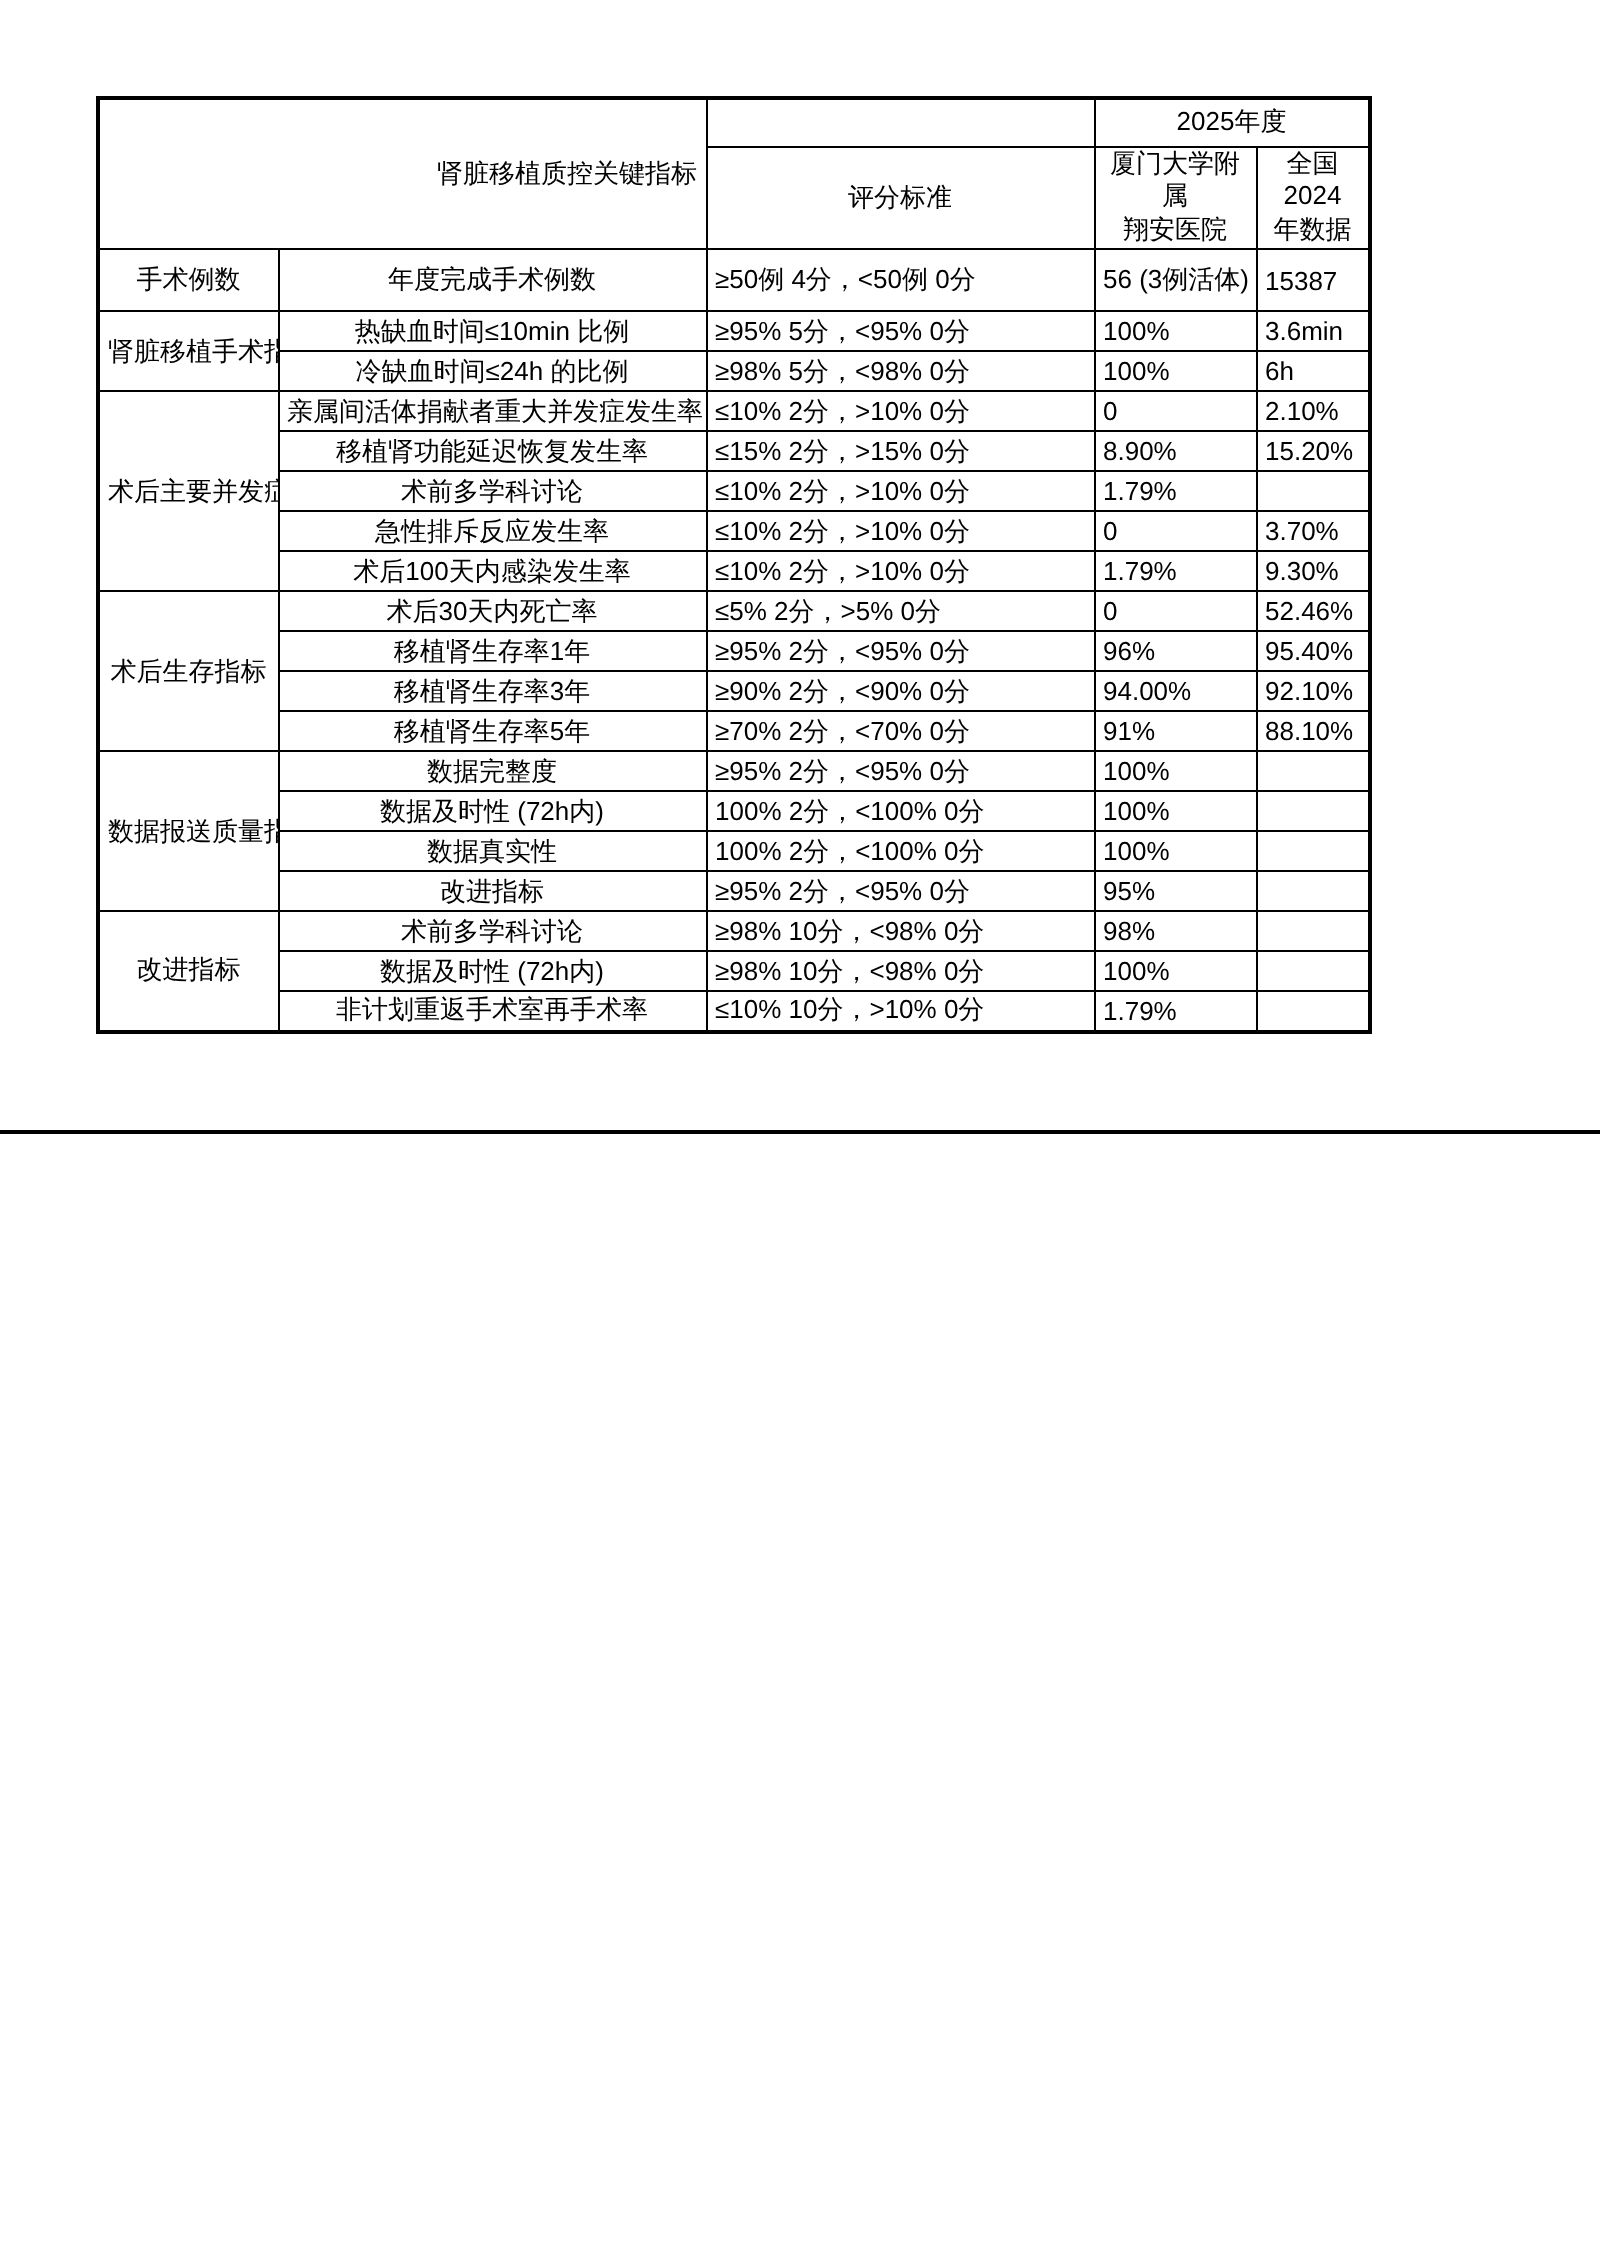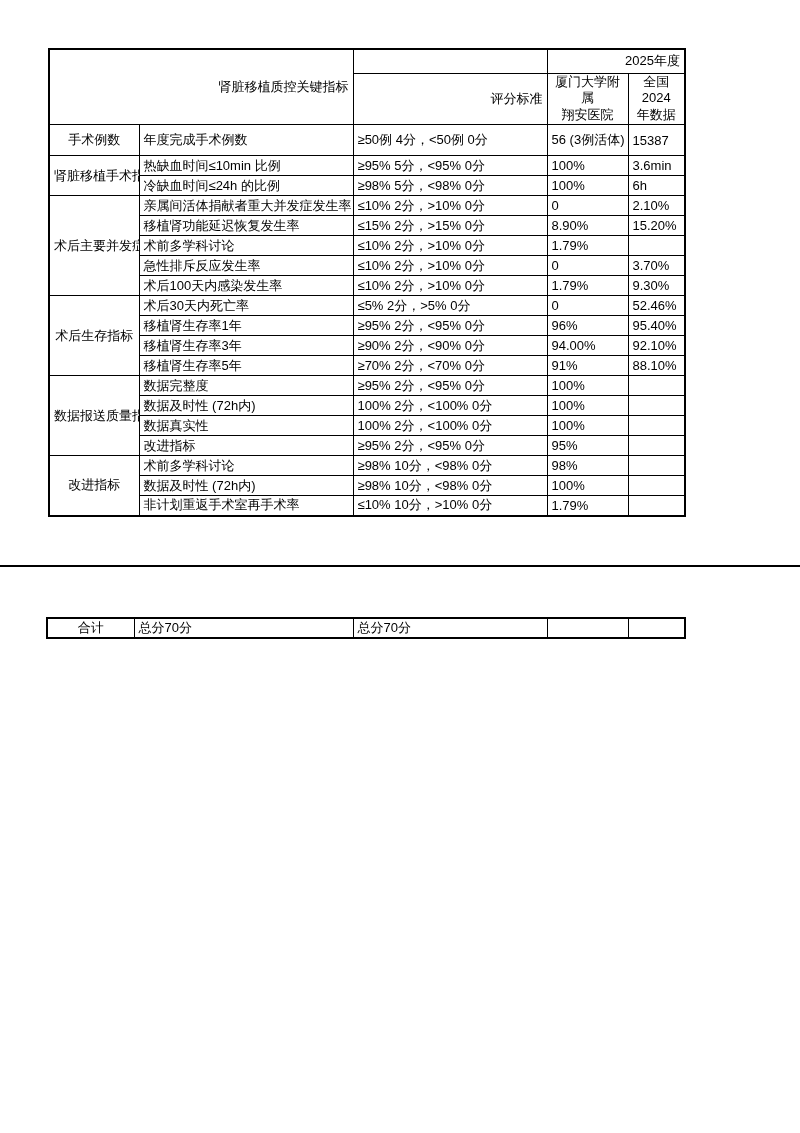--- a/index.html
+++ b/index.html
@@ -29,30 +29,30 @@
   }
   .h-hdr1 { height: 24px; }
   .h-hdr2 { height: 43px; }
   .h-first { height: 31px; }
   .r { height: 20px; }
   .title-cell {
     font-size: 15px;
     text-align: right;
     padding: 0 2px;
   }
-  .hdr-center { text-align: right; }
+  .hdr-center { text-align: center; }
   .hdr-2line { text-align: center; line-height: 1.3; padding: 0 2px; }
   .c-group {
     font-size: 11px;
     text-align: center;
     padding: 0 1px;
     white-space: nowrap;
   }
   .c-clip { text-align: left; }
-  .c-ind { text-align: left; white-space: nowrap; }
+  .c-ind { text-align: center; white-space: nowrap; }
   .c-score { text-align: left; white-space: nowrap; margin-top: 25px; }
   .c-val { padding: 0 2px; white-space: nowrap; }
   .divider {
     position: absolute;
     left: 0;
     top: 565px;
     width: 800px;
     height: 2px;
     background: #000;
   }
@@ -223,32 +223,14 @@
         <td class="c-ind">非计划重返手术室再手术率</td>
         <td class="c-score">≤10% 10分，&gt;10% 0分</td>
         <td class="c-val">1.79%</td>
         <td class="c-val"></td>
       </tr>
     </tbody>
   </table>
 
   <div class="divider"></div>
 
-  <table class="summary-table">
-    <colgroup>
-      <col style="width:87px">
-        <col style="width:219px">
-        <col style="width:194px">
-        <col style="width:81px">
-        <col style="width:57px">
-    </colgroup>
-    <tbody>
-      <tr>
-        <td class="s-label">合计</td>
-        <td class="s-text">总分70分</td>
-        <td class="s-text">总分70分</td>
-        <td></td>
-        <td></td>
-      </tr>
-    </tbody>
-  </table>
 
 </div>
 
 </body></html>

